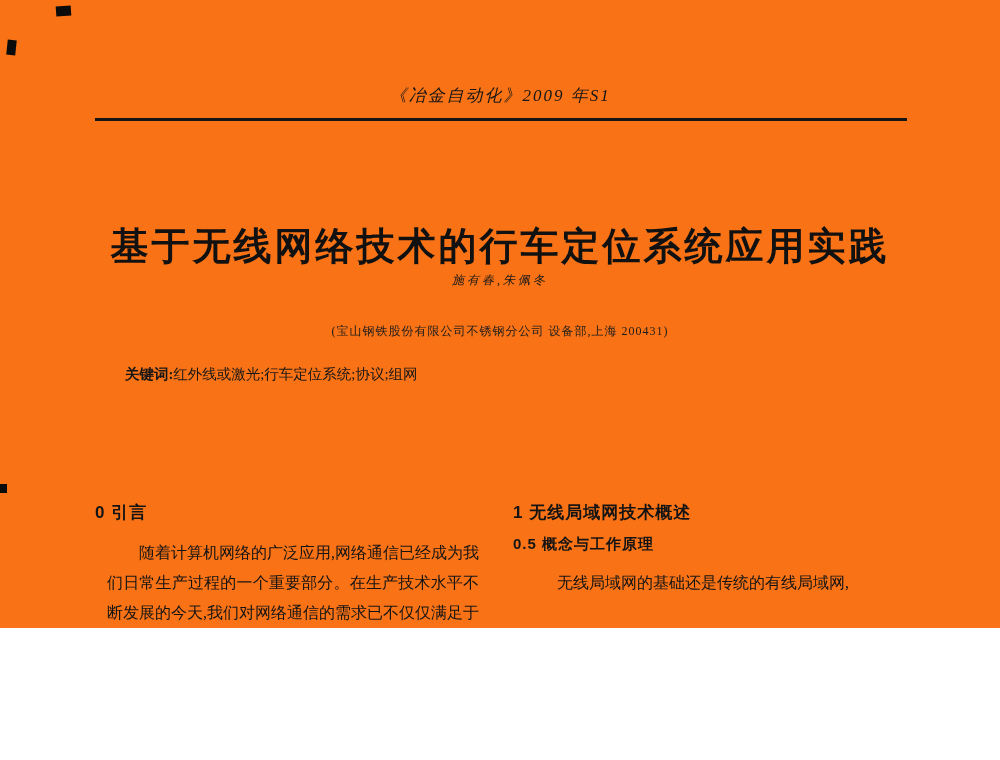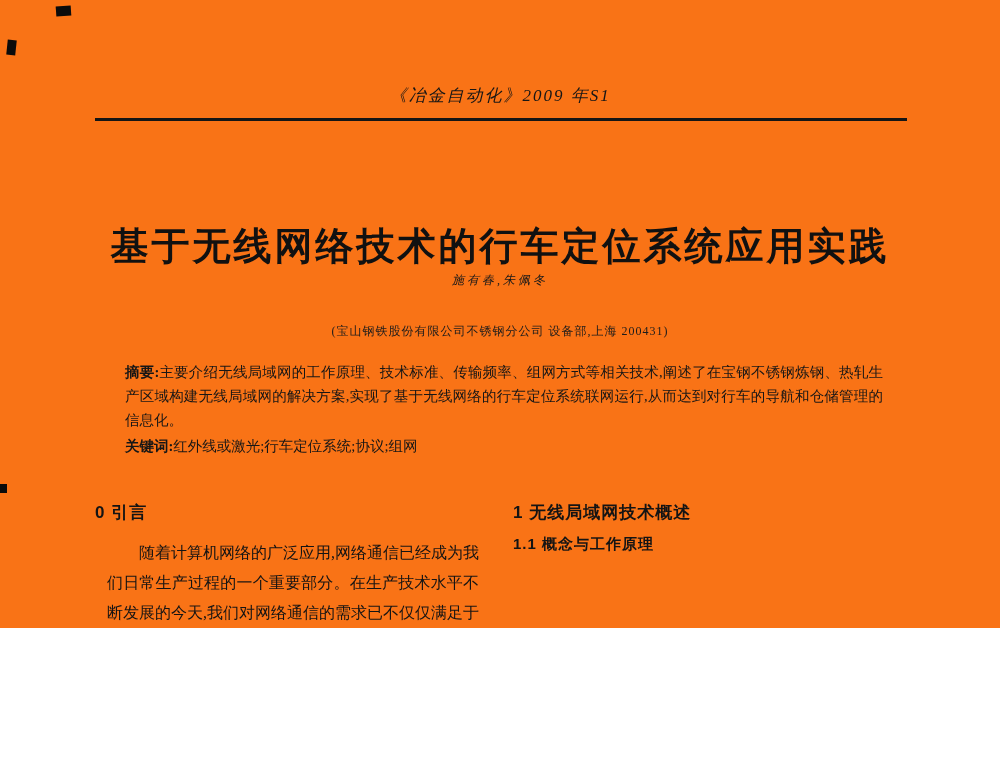--- a/index.html
+++ b/index.html
@@ -154,35 +154,33 @@
 
   <div class="header-rule"></div>
 
   <h1 class="paper-title">基于无线网络技术的行车定位系统应用实践</h1>
 
   <div class="authors">施有春,朱佩冬</div>
 
   <div class="affiliation">(宝山钢铁股份有限公司不锈钢分公司 设备部,上海 200431)</div>
 
   <div class="abstract-block">
-    <div>
-      <span class="label">摘要:</span><span>主要介绍无线局域网的工作原理、技术标准、传输频率、组网方式等相关技术,阐述了在宝钢不锈钢炼钢、热轧生产区域构建无线局域网的解决方案,实现了基于无线网络的行车定位系统联网运行,从而达到对行车的导航和仓储管理的信息化。</span>
-    </div>
     <div class="keywords-line">
       <span class="label">关键词:</span><span>红外线或激光;行车定位系统;协议;组网</span>
     </div>
   </div>
 
   <div class="columns">
 
     <div class="col col-left">
       <h2 class="sec-heading">0  引言</h2>
       <p class="body-para">随着计算机网络的广泛应用,网络通信已经成为我们日常生产过程的一个重要部分。在生产技术水平不断发展的今天,我们对网络通信的需求已不仅仅满足于在固定环境中进行通信,还需要随时、随地都能进行语音、数据和图像通信。为此,一种以快捷高效,组网灵活为优势的无线网络就应运而生了。无线局域网是计算机网络与无线通信技术相结合的产物,是实现移动计算机网络</p>
     </div>
 
     <div class="col col-right">
       <h2 class="sec-heading">1  无线局域网技术概述</h2>
-      <h3 class="sub-heading">1.1  概念与工作原理</h3>
+      <h3 class="sub-heading">0.5  概念与工作原理</h3>
+      <p class="body-para">无线局域网的基础还是传统的有线局域网,</p>
     </div>
 
   </div>
 
 </div>
 
 </body></html>

